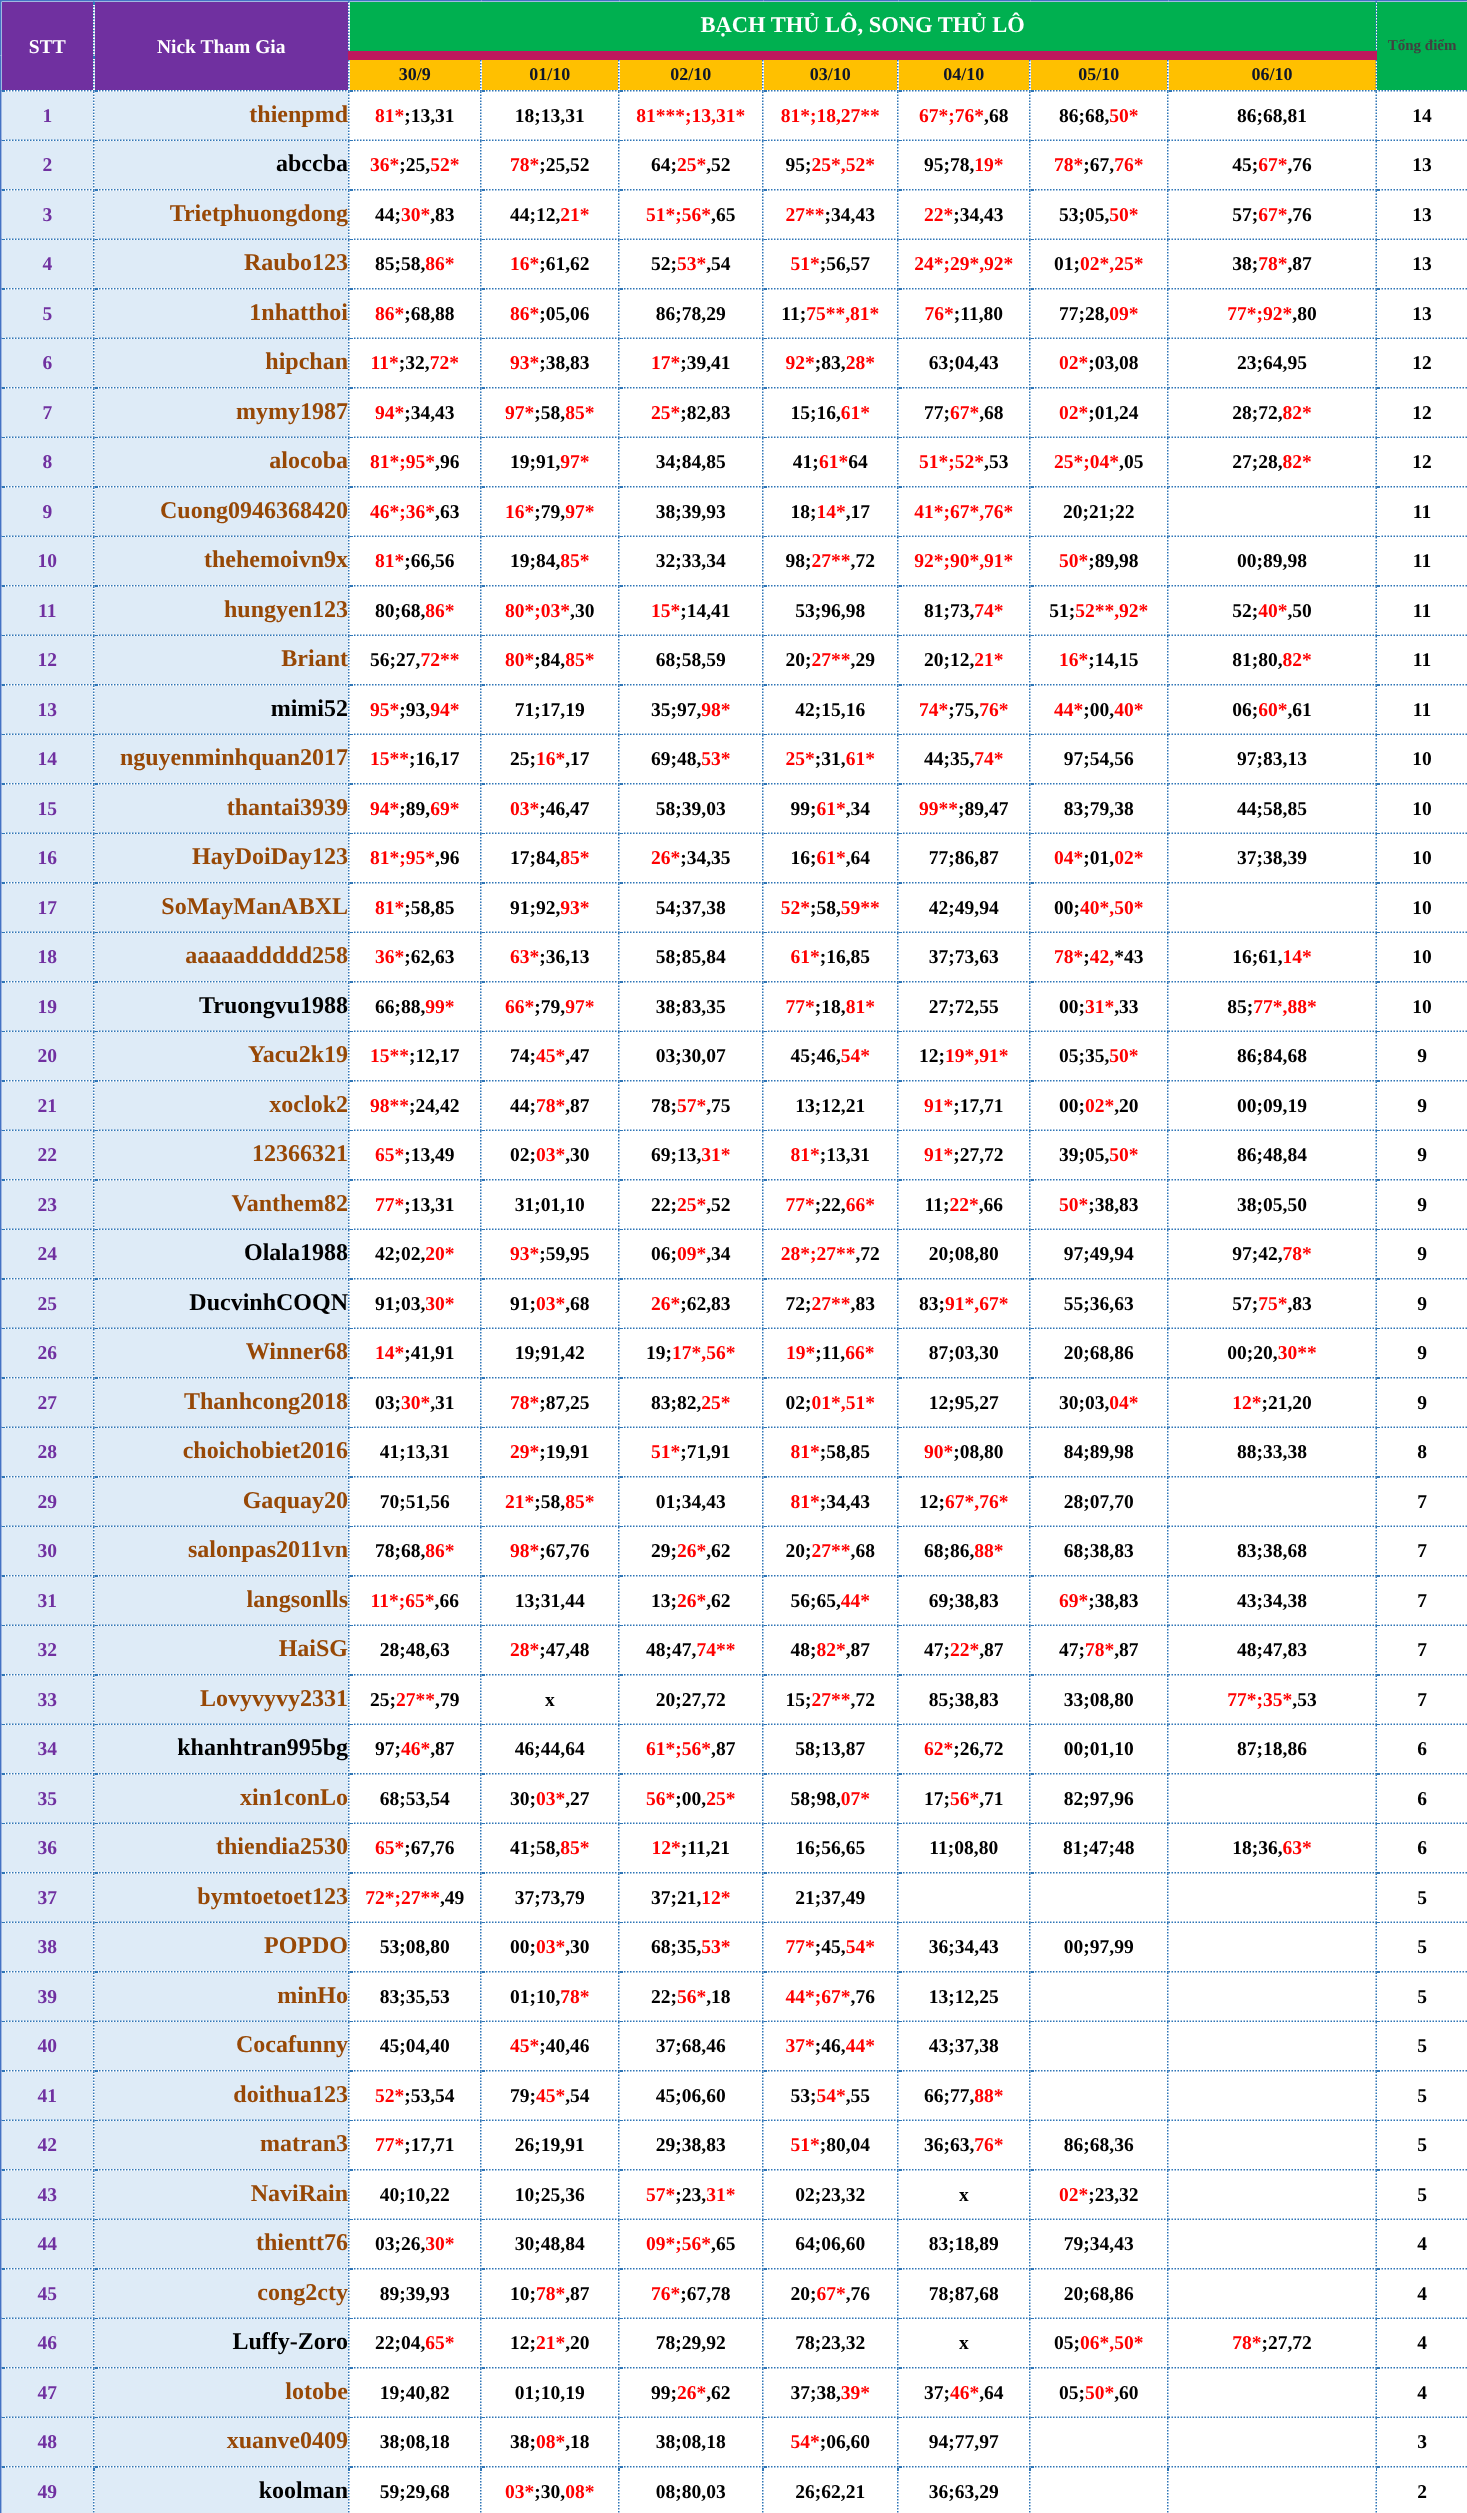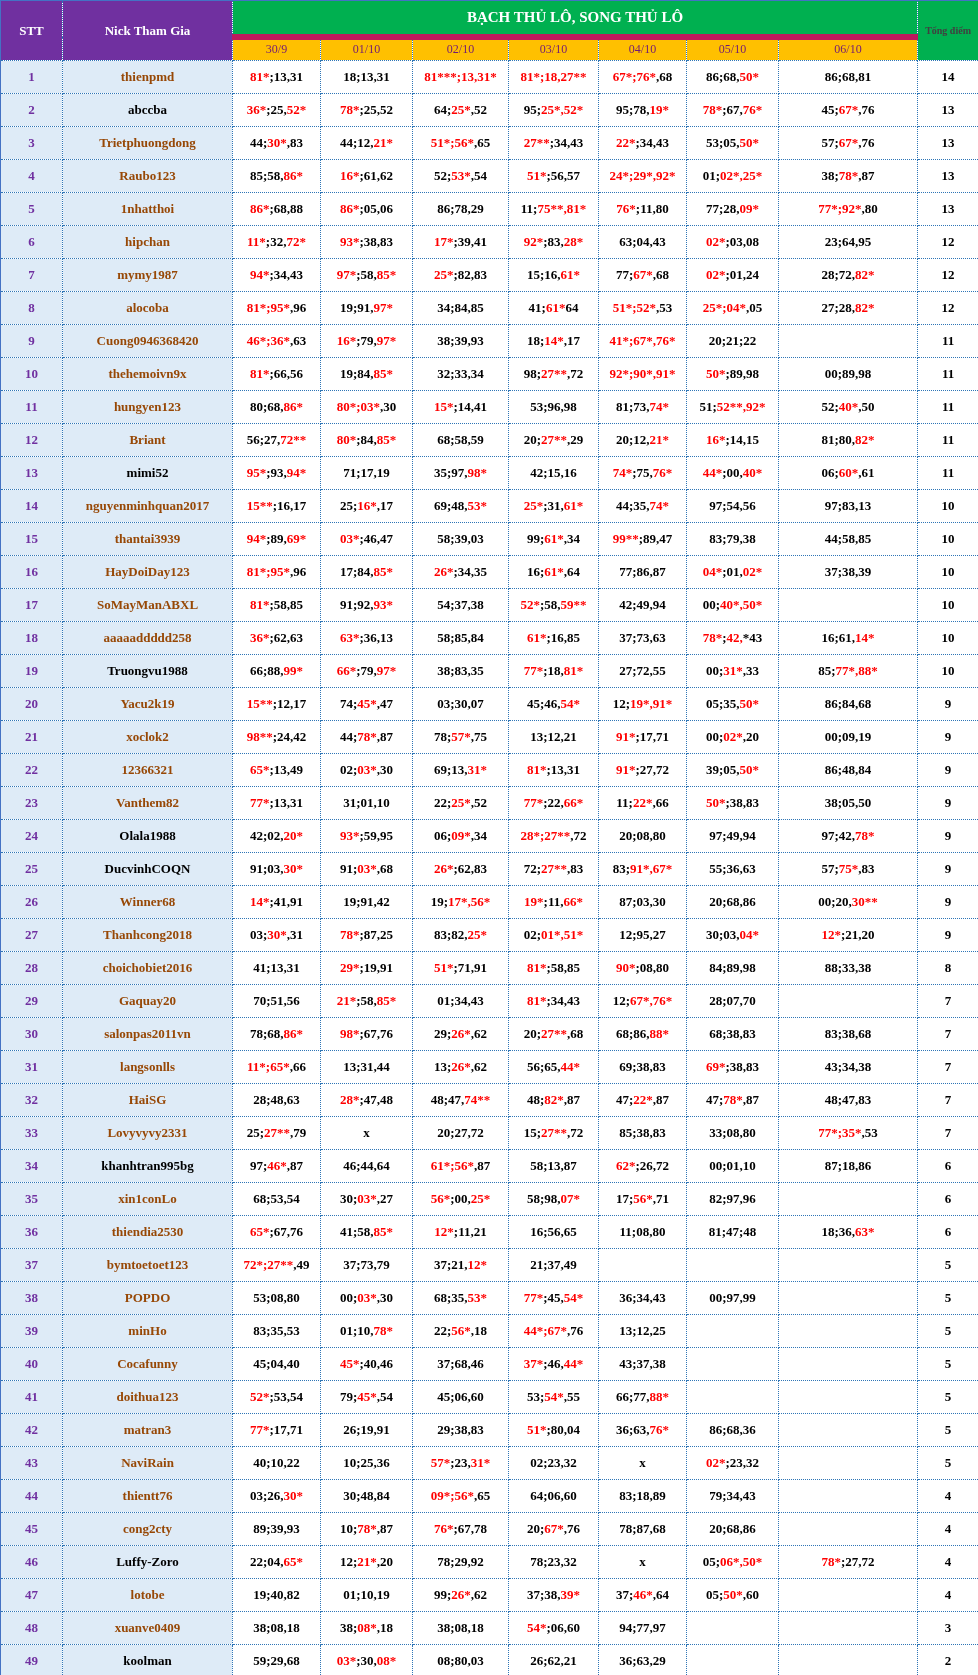--- a/index.html
+++ b/index.html
@@ -37,37 +37,38 @@
     border-bottom: 6px solid #be185d;
   }
   th.green-total {
     background: #00b050;
     color: #404040;
     font-weight: bold;
     font-size: 10px;
   }
   th.orange {
     background: #ffc000;
-    color: #701a75;
-    font-weight: normal;
+    color: #0f172a;
+    font-weight: bold;
     font-size: 12px;
   }
   tr.hdr1 { height: 36px; }
   tr.hdr2 { height: 24px; }
   tbody tr { height: 33px; }
   td.stt {
     background: #deebf7;
     color: #7030a0;
     font-weight: bold;
     font-size: 13px;
   }
   td.nick {
     background: #deebf7;
     font-weight: bold;
-    font-size: 13px;
+    font-size: 16px;
+    text-align: right;
   }
   td.nick.brown { color: #974806; }
   td.nick.black { color: #000000; }
   td.nick.gold  { color: #000000; }
   td.val {
     background: #ffffff;
     font-weight: bold;
     font-size: 13px;
     color: #000000;
   }

